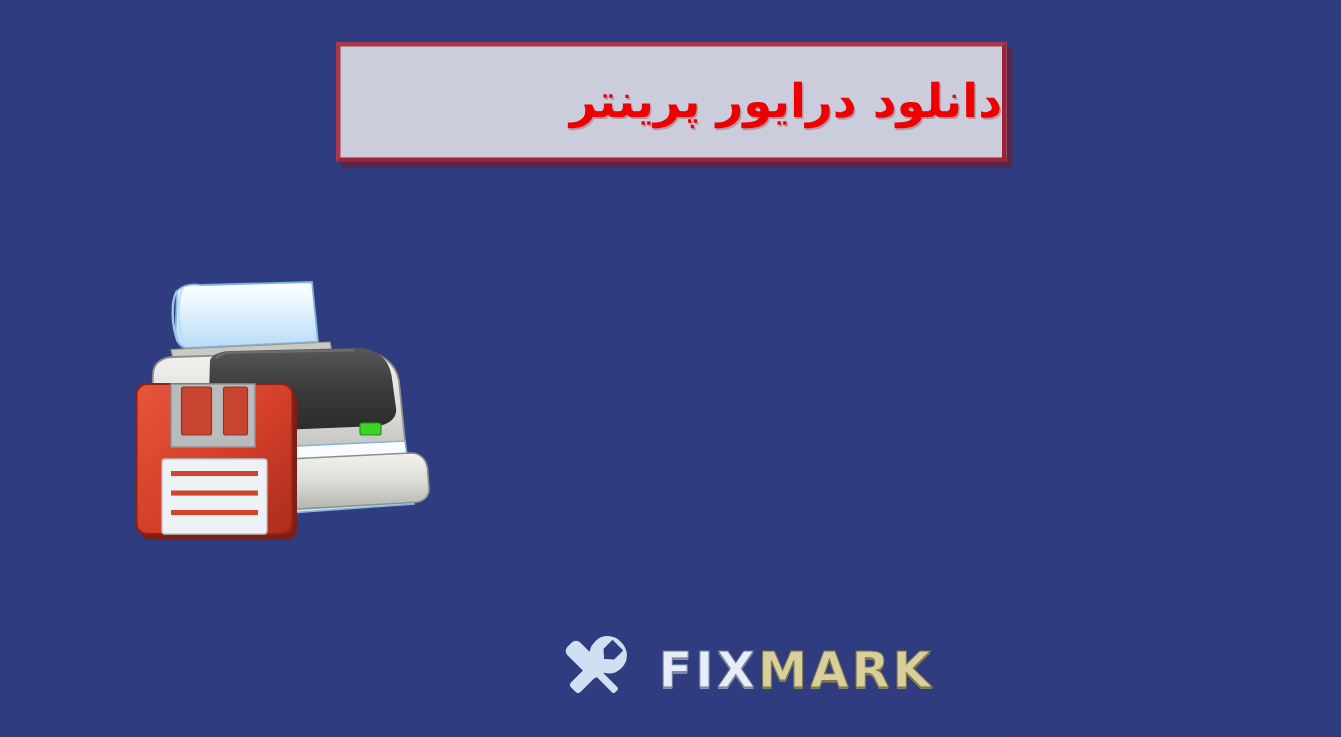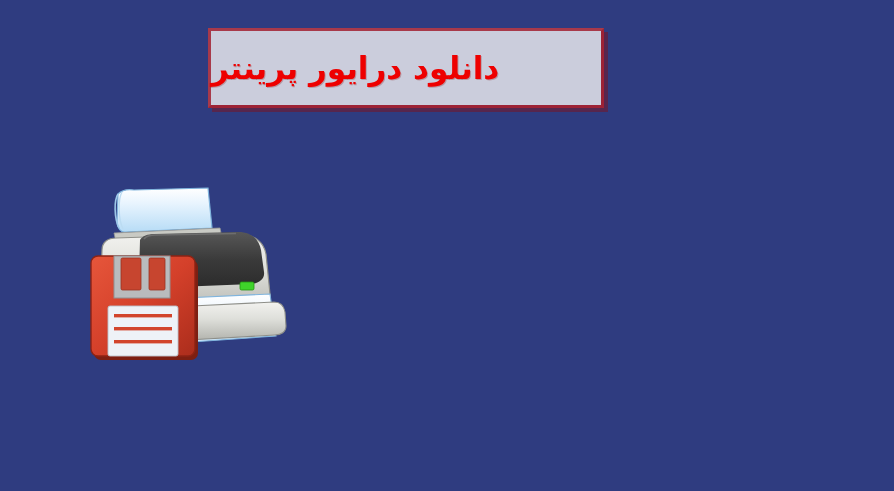--- a/index.html
+++ b/index.html
@@ -17,35 +17,35 @@
   #canvas {
     position: relative;
     width: 894px;
     height: 491px;
     background: #2f3c80;
   }
 
   
   .title-box {
     position: absolute;
-    left: 208px;
+    left: 224px;
     top: 28px;
-    width: 396px;
+    width: 447px;
     height: 80px;
     background: #ccced f;
     background: #ccced c;
     background: #cbcddc;
     border: 3px solid #9d2235;
     border-top-color: #a8394a;
     border-left-color: #a8394a;
     box-sizing: border-box;
     box-shadow: 4px 4px 0 0 rgba(120, 20, 35, 0.55);
     display: flex;
     align-items: center;
-    justify-content: flex-start;
+    justify-content: flex-end;
   }
   .title-text {
     direction: rtl;
     unicode-bidi: bidi-override;
     color: #ee0000;
     font-size: 31px;
     font-weight: bold;
     letter-spacing: 0px;
     text-shadow: 1px 1px 0 rgba(120,0,0,0.25);
     white-space: nowrap;
@@ -192,14 +192,36 @@
 
         <rect x="20" y="130" width="70" height="50" rx="2" fill="#eef2f7" stroke="#b9c1ca" stroke-width="0.9"></rect>
         <rect x="26" y="138" width="58" height="3.4" fill="#d2452c"></rect>
         <rect x="26" y="151" width="58" height="3.4" fill="#d2452c"></rect>
         <rect x="26" y="164" width="58" height="3.4" fill="#d2452c"></rect>
       </g>
     </svg>
   </div>
 
 
+  <div class="brand">
+    <div class="brand-mark">
+      <svg width="62" height="58" viewBox="0 0 62 58" xmlns="http://www.w3.org/2000/svg">
+        <g stroke="#cfe0f2" fill="#cfe0f2">
+
+          <g transform="rotate(45 31 29)">
+            <rect x="27" y="14" width="8" height="34" rx="2"></rect>
+            <path d="M31 4 C24 4 19 9 19 15.5 C19 20 21.4 23.8 25 25.7 L25 29 L37 29 L37 25.7 C40.6 23.8 43 20 43 15.5 C43 9 38 4 31 4 Z
+                     M31 9.5 L35.5 14 L31 18.5 L26.5 14 Z" fill="#cfe0f2"></path>
+            <path d="M26 6.5 L26 15 L31 19.5 L36 15 L36 6.5" fill="#2f3c80" stroke="none"></path>
+          </g>
+
+          <g transform="rotate(-45 31 29)">
+            <rect x="28.5" y="32" width="5" height="18" rx="1.6" fill="#cfe0f2" stroke="none"></rect>
+            <rect x="25" y="6" width="12" height="26" rx="4" fill="#cfe0f2" stroke="none"></rect>
+            <rect x="27" y="30" width="8" height="4" rx="1" fill="#cfe0f2" stroke="none"></rect>
+          </g>
+        </g>
+      </svg>
+    </div>
+    <div class="brand-text"><span class="brand-fix">FIX</span><span class="brand-mark-word">MARK</span></div>
+  </div>
 
 </div>
 
 </body></html>

